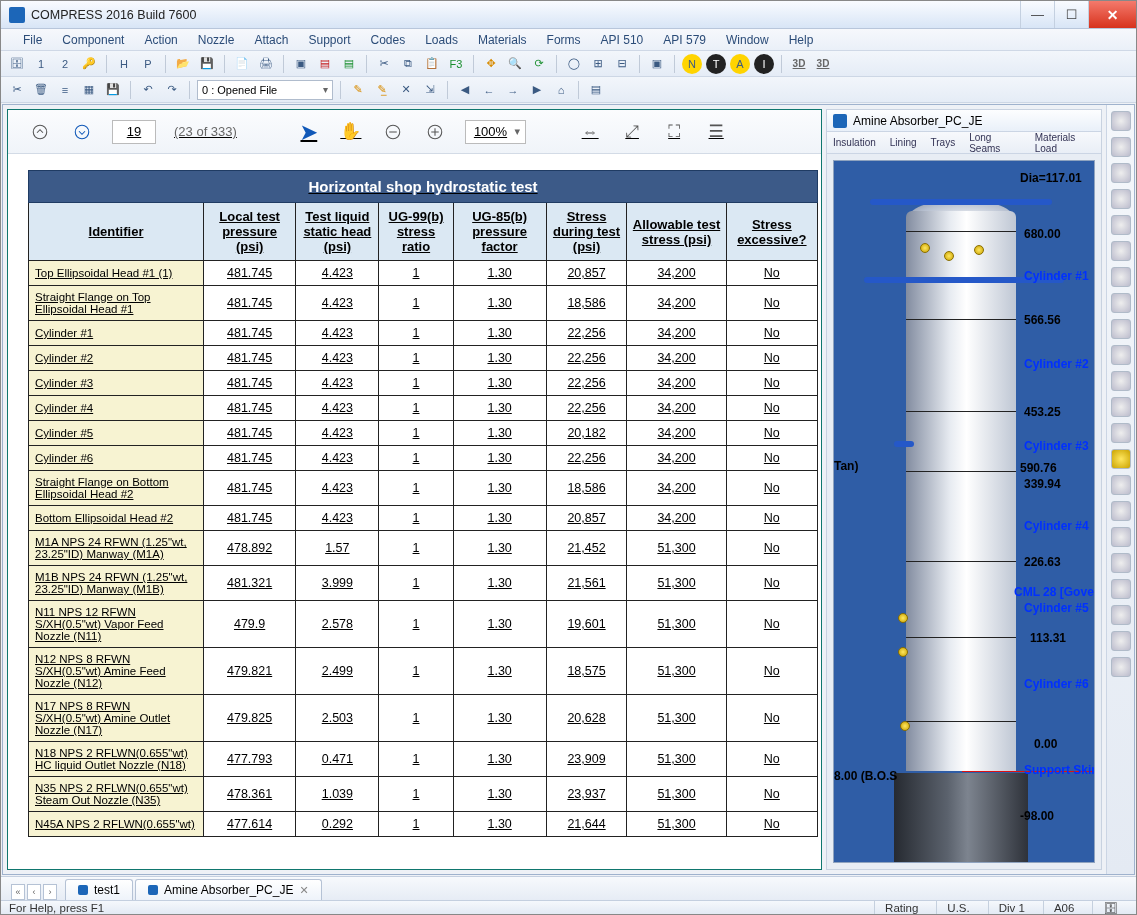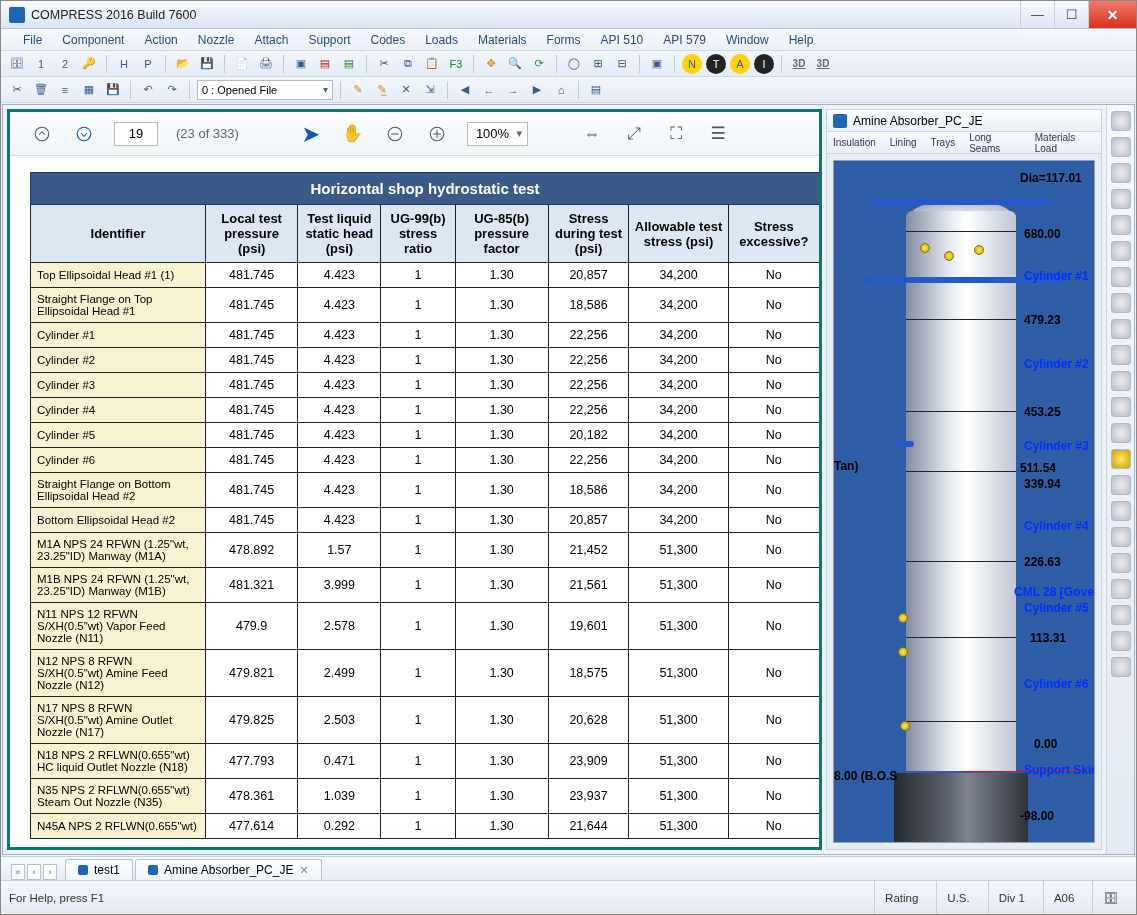--- a/index.html
+++ b/index.html
@@ -16,21 +16,21 @@
   .menubar span { padding: 3px 10px; color: #2b4c78; cursor: default; }
   
   .toolbar { height: 26px; background: linear-gradient(#f2f6fb,#e5ecf6); border-bottom: 1px solid #cdd7e5; display: flex; align-items: center; padding: 0 6px; gap: 4px; }
   .tbtn { width: 20px; height: 20px; display: flex; align-items: center; justify-content: center; border:1px solid transparent; border-radius:2px; color:#3b5a82; font-size:11px; cursor:default;}
   .tsep { width:1px; height:18px; background:#c0cad8; margin:0 3px;}
   .combo { height:20px; border:1px solid #b0bccd; background:#fff; font-size:11px; padding:0 18px 0 4px; display:flex; align-items:center; min-width:136px; position:relative;}
   .combo::after { content:"▾"; position:absolute; right:4px; color:#666; font-size:10px;}
   .t3d { font-size:10px; font-weight:bold; color:#666; text-decoration:underline;}
   
   .main { flex:1; display:flex; background:#eef1f6; overflow:hidden; border:1px solid #9fb2cd; margin:1px;}
-  .docpane { flex:1; background:#fff; border:3px solid #0f766e; display:flex; flex-direction:column; margin:4px 2px 4px 4px; overflow:hidden;}
+  .docpane { flex:1; background:#fff; border:1px solid #0f766e; display:flex; flex-direction:column; margin:4px 2px 4px 4px; overflow:hidden;text-decoration:underline;}
   
   .doctb { height:44px; border-bottom:1px solid #d3dbe6; background:linear-gradient(#fbfcfe,#f0f4f9); display:flex; align-items:center; padding:0 20px; gap:18px; }
   .dbtn { width:24px; height:24px; display:flex; align-items:center; justify-content:center; color:#555; font-size:17px; cursor:default;}
   .pagebox { width:44px; height:24px; border:1px solid #bbb; background:#fff; text-align:center; font-size:13px; line-height:22px;}
   .pageof { font-size:13px; color:#666;}
   .zoomsel { height:24px; border:1px solid #bbb; background:#fff; font-size:13px; padding:0 18px 0 8px; position:relative; display:flex; align-items:center;}
   .zoomsel::after { content:"▾"; position:absolute; right:5px; color:#666; font-size:11px;}
   
   .report-wrap { flex:1; overflow:auto; padding:16px 0 0 0;margin-left:8px;}
   .report { border-collapse:collapse; width:790px; margin:0 12px; font-size:12.5px;}
@@ -55,21 +55,21 @@
   
   .palette { width:28px; background:linear-gradient(#f4f7fb,#e4eaf3); border-left:1px solid #cbd5e4; display:flex; flex-direction:column; align-items:center; padding-top:6px; gap:6px;}
   .pal-item { width:20px; height:20px; background:radial-gradient(#eee,#bbc); border-radius:3px; border:1px solid #b0bbc9;}
   
   .doctabs { height:24px; background:linear-gradient(#f7f9fc,#e6ecf5); border-top:1px solid #c4cfdf; display:flex; align-items:flex-end; padding-left:10px; gap:0; font-size:12px;}
   .doctab { padding:3px 12px; border:1px solid #b5c2d5; border-bottom:none; background:linear-gradient(#fff,#eef3fa); margin-right:2px; border-radius:3px 3px 0 0; display:flex; align-items:center; gap:6px;}
   .doctab .tclose { color:#888; font-size:11px;}
   .nav-arrows { display:flex; gap:2px; margin-right:8px;}
   .nav-arrows div { width:14px; height:16px; border:1px solid #b5c2d5; background:#fff; font-size:9px; display:flex; align-items:center; justify-content:center; color:#666;}
   
-  .statusbar { height:34px; background:linear-gradient(#f5f8fc,#e3eaf4); border-top:1px solid #c4cfdf; display:flex; align-items:center; padding:0 8px; font-size:11.5px; color:#333; gap:8px;}
+  .statusbar { height:14px; background:linear-gradient(#f5f8fc,#e3eaf4); border-top:1px solid #c4cfdf; display:flex; align-items:center; padding:0 8px; font-size:11.5px; color:#333; gap:8px;}
   .statusbar .spacer { flex:1;}
   .stat-cell { border-left:1px solid #c5d0de; padding:0 10px; height:100%; display:flex; align-items:center;}
   
   .sv { width:18px; height:18px; stroke:#555; stroke-width:1.4; fill:none;}
   .arrow-blue { color:#1058b8; font-weight:bold; font-size:20px;}
   .dot-yellow { position:absolute; width:10px; height:10px; background:radial-gradient(#ffe760,#caa200); border-radius:50%; border:1px solid #8a6e00;}
 </style>
 </head>
 <body>
 
@@ -448,25 +448,25 @@
       <div class="dot-yellow" style="left:86px; top:82px;"></div>
       <div class="dot-yellow" style="left:110px; top:90px;"></div>
       <div class="dot-yellow" style="left:140px; top:84px;"></div>
       <div class="dot-yellow" style="left:64px; top:452px;"></div>
       <div class="dot-yellow" style="left:64px; top:486px;"></div>
       <div class="dot-yellow" style="left:66px; top:560px;"></div>
 
       <div class="anno" style="left:186px; top:10px;">Dia=117.01</div>
       <div class="anno" style="left:190px; top:66px;">680.00</div>
       <div class="anno blue" style="left:190px; top:108px;">Cylinder #1</div>
-      <div class="anno" style="left:190px; top:152px;">479.23</div>
+      <div class="anno" style="left:190px; top:152px;">566.56</div>
       <div class="anno blue" style="left:190px; top:196px;">Cylinder #2</div>
       <div class="anno" style="left:190px; top:244px;">453.25</div>
       <div class="anno blue" style="left:190px; top:278px;">Cylinder #3</div>
-      <div class="anno" style="left:186px; top:300px;">511.54</div>
+      <div class="anno" style="left:186px; top:300px;">590.76</div>
       <div class="anno" style="left:190px; top:316px;">339.94</div>
       <div class="anno blue" style="left:190px; top:358px;">Cylinder #4</div>
       <div class="anno" style="left:190px; top:394px;">226.63</div>
       <div class="anno blue" style="left:180px; top:424px;">CML 28 [Governi</div>
       <div class="anno blue" style="left:190px; top:440px;">Cylinder #5</div>
       <div class="anno" style="left:196px; top:470px;">113.31</div>
       <div class="anno blue" style="left:190px; top:516px;">Cylinder #6</div>
       <div class="anno" style="left:0px; top:298px;">Tan)</div>
       <div class="anno" style="left:200px; top:576px;">0.00</div>
       <div class="anno blue" style="left:190px; top:602px;">Support Skirt</div>

